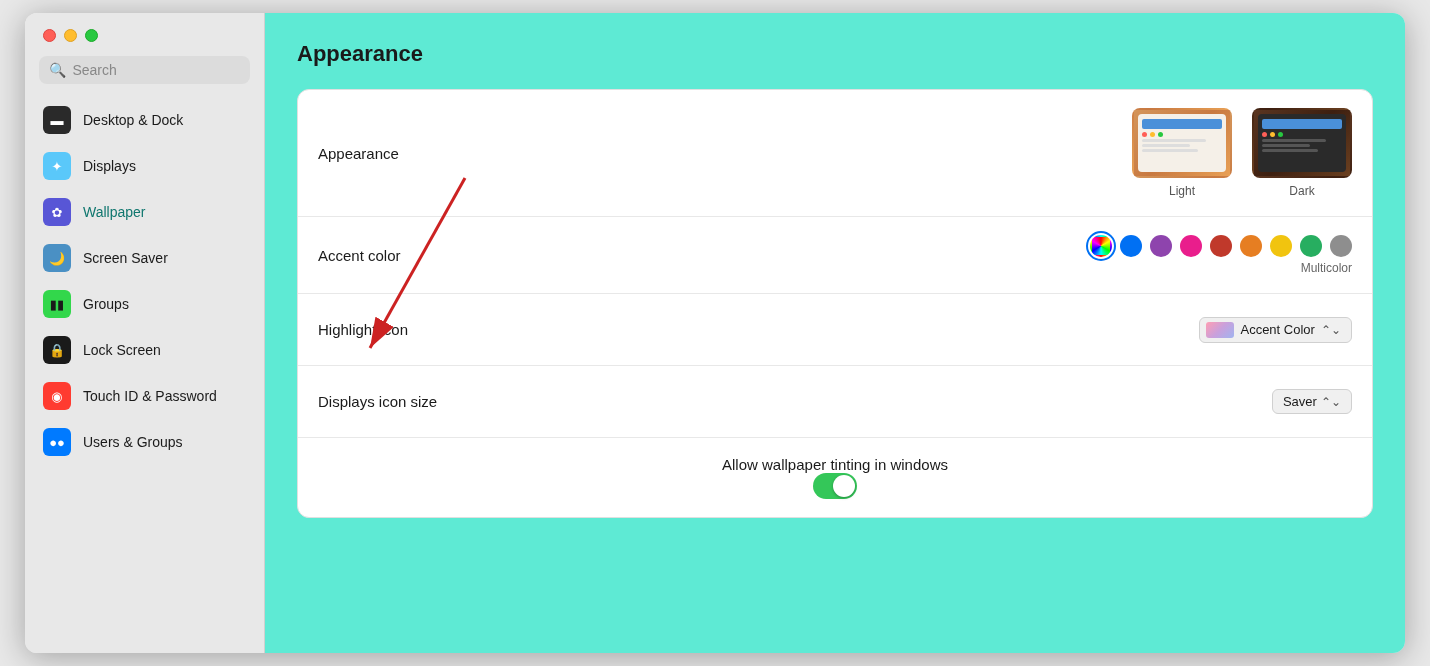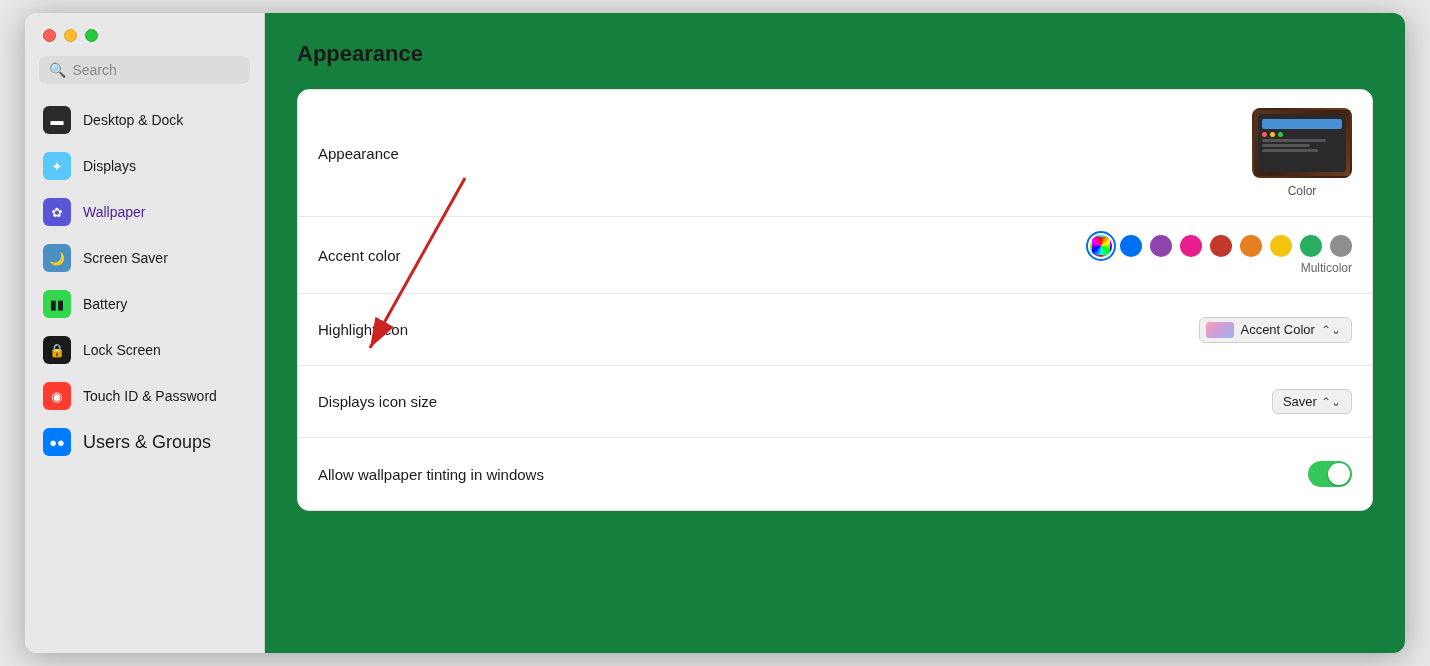--- a/index.html
+++ b/index.html
@@ -109,21 +109,21 @@
       justify-content: center;
       font-size: 16px;
       flex-shrink: 0;
     }
 
     
     .main-content {
       flex: 1;
       padding: 28px 32px;
       overflow-y: auto;
-      background: #15803d;
+      background: #5eead4;
     }
 
     .page-title {
       font-size: 22px;
       font-weight: 700;
       color: #1a1a1a;
       margin-bottom: 22px;
     }
 
     .settings-panel {
@@ -136,20 +136,21 @@
     .settings-row {
       display: flex;
       align-items: center;
       padding: 18px 20px;
       border-bottom: 1px solid #e8e8e8;
       min-height: 72px;
     }
 
     .settings-row:last-child {
       border-bottom: none;
+      flex-direction: column;
     }
 
     .settings-row-label {
       font-size: 15px;
       color: #1a1a1a;
       font-weight: 400;
       min-width: 200px;
     }
 
     .settings-row-control {
@@ -419,51 +420,51 @@
         <div class="sidebar-item">
       <div class="icon-wrap" style="background:#5ac8fa;color:white;font-size:13px;">
         ✦
       </div>
       <span style="font-size:14px;color:#1a1a1a;">Displays</span>
     </div>
         <div class="sidebar-item">
       <div class="icon-wrap" style="background:#5856d6;color:white;font-size:13px;">
         ✿
       </div>
-      <span style="font-size:14px;color:#4c1d95;">Wallpaper</span>
+      <span style="font-size:14px;color:#0f766e;">Wallpaper</span>
     </div>
         <div class="sidebar-item">
       <div class="icon-wrap" style="background:#4a90c4;color:white;font-size:13px;">
         🌙
       </div>
       <span style="font-size:14px;color:#1a1a1a;">Screen Saver</span>
     </div>
         <div class="sidebar-item">
       <div class="icon-wrap" style="background:#32d74b;color:#1a1a1a;font-size:13px;">
         ▮▮
       </div>
-      <span style="font-size:14px;color:#1a1a1a;">Battery</span>
+      <span style="font-size:14px;color:#1a1a1a;">Groups</span>
     </div>
         <div class="sidebar-item">
       <div class="icon-wrap" style="background:#1a1a1a;color:white;font-size:13px;">
         🔒
       </div>
       <span style="font-size:14px;color:#1a1a1a;">Lock Screen</span>
     </div>
         <div class="sidebar-item">
       <div class="icon-wrap" style="background:#ff3b30;color:white;font-size:13px;">
         ◉
       </div>
       <span style="font-size:14px;color:#1a1a1a;">Touch ID &amp; Password</span>
     </div>
         <div class="sidebar-item">
       <div class="icon-wrap" style="background:#007aff;color:white;font-size:13px;">
         ●●
       </div>
-      <span style="font-size:18px;color:#1a1a1a;">Users &amp; Groups</span>
+      <span style="font-size:14px;color:#1a1a1a;">Users &amp; Groups</span>
     </div>
       </div>
   </div>
 
   <div class="main-wrapper">
     <svg class="arrow-svg" viewBox="0 0 1140 640">
 
       <defs>
         <marker id="arrowhead" markerWidth="10" markerHeight="7" refX="10" refY="3.5" orient="auto">
           <polygon points="0 0, 10 3.5, 0 7" fill="#cc2222"></polygon>
@@ -475,38 +476,56 @@
     <div class="main-content">
       <div class="page-title">Appearance</div>
 
       <div class="settings-panel">
 
         <div class="settings-row">
           <div class="settings-row-label">Appearance</div>
           <div class="settings-row-control">
             <div class="appearance-options">
 
+              <div class="appearance-option">
+                <div class="appearance-thumb light-thumb">
+                  <div class="thumb-inner">
+                    <div class="thumb-bar"></div>
+                    <div class="thumb-dots">
+                      <div class="thumb-dot" style="background:#ff5f57"></div>
+                      <div class="thumb-dot" style="background:#ffbd2e"></div>
+                      <div class="thumb-dot" style="background:#28c840"></div>
+                    </div>
+                    <div class="thumb-content-lines">
+                      <div class="thumb-content-line light-thumb" style="background:#ddd;width:80%"></div>
+                      <div class="thumb-content-line light-thumb" style="background:#ddd;width:60%"></div>
+                      <div class="thumb-content-line light-thumb" style="background:#ddd;width:70%"></div>
+                    </div>
+                  </div>
+                </div>
+                <span class="appearance-label">Light</span>
+              </div>
 
               <div class="appearance-option">
                 <div class="appearance-thumb dark-thumb">
                   <div class="thumb-inner" style="background:#2a2a2a;">
                     <div class="thumb-bar"></div>
                     <div class="thumb-dots">
                       <div class="thumb-dot" style="background:#ff5f57"></div>
                       <div class="thumb-dot" style="background:#ffbd2e"></div>
                       <div class="thumb-dot" style="background:#28c840"></div>
                     </div>
                     <div class="thumb-content-lines">
                       <div class="thumb-content-line" style="background:#555;width:80%"></div>
                       <div class="thumb-content-line" style="background:#555;width:60%"></div>
                       <div class="thumb-content-line" style="background:#555;width:70%"></div>
                     </div>
                   </div>
                 </div>
-                <span class="appearance-label">Color</span>
+                <span class="appearance-label">Dark</span>
               </div>
 
             </div>
           </div>
         </div>
 
         <div class="settings-row">
           <div class="settings-row-label">Accent color</div>
           <div class="settings-row-control">
             <div class="accent-colors-wrap">

